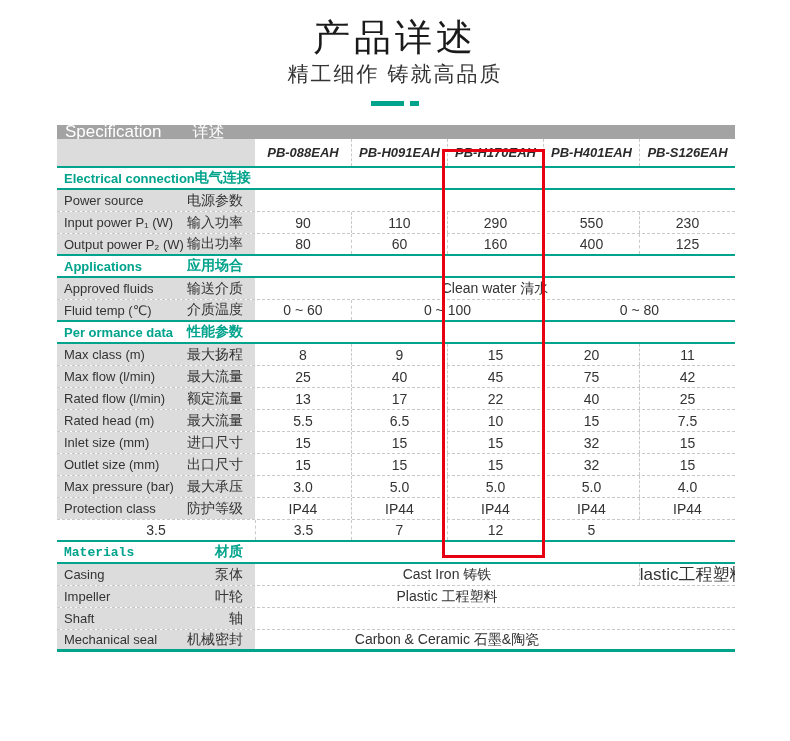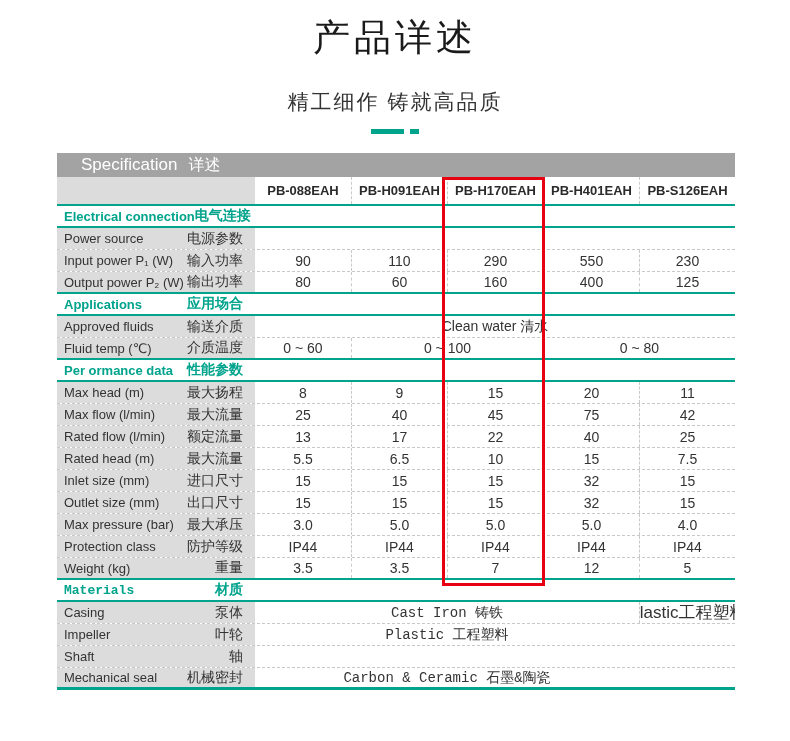--- a/index.html
+++ b/index.html
@@ -9,30 +9,30 @@
   *{margin:0;padding:0;box-sizing:border-box;}
   body{
     width:790px;height:741px;background:#ffffff;overflow:hidden;
     font-family:"Liberation Sans","DejaVu Sans",sans-serif;color:var(--text);
   }
   .title{
     text-align:center;font-size:37px;font-weight:500;color:#1a1a1a;
     letter-spacing:4px;margin-top:16px;line-height:1.2;
   }
   .subtitle{
-    text-align:center;font-size:21px;color:#333;letter-spacing:2px;margin-top:28px;
+    text-align:center;font-size:21px;color:#333;letter-spacing:2px;
   }
   .deco{display:flex;justify-content:center;align-items:center;gap:6px;margin-top:13px;}
   .deco-bar{width:33px;height:5px;background:var(--accent);}
   .deco-dot{width:9px;height:5px;background:var(--accent);}
 
   .spec-table{position:relative;margin:19px 0 0 57px;width:678px;}
   .spec-header{
-    height:24px;background:var(--header-gray);display:flex;align-items:center;
-    gap:11px;padding-left:24px;color:#fff;
+    height:14px;background:var(--header-gray);display:flex;align-items:center;
+    gap:31px;padding-left:8px;color:#fff;
   }
   .spec-header .en{font-size:17px;}
   .spec-header .zh{font-size:16px;}
 
   .row{
     display:grid;grid-template-columns:198px repeat(5,1fr);
     height:22px;border-bottom:1px dashed var(--dash);
   }
   .model-row{height:29px;border-bottom:2px solid var(--accent);}
   .section-row{height:22px;border-bottom:2px solid var(--accent);}
@@ -47,24 +47,24 @@
   .section-row .label-cell{background:transparent;}
   .lbl-en{font-size:13px;color:var(--text);white-space:nowrap;}
   .lbl-zh{font-size:14px;color:var(--text);white-space:nowrap;text-align:right;}
   .section-row .lbl-en,.section-row .lbl-zh{color:var(--accent);font-weight:bold;}
   .mono-en{font-family:"Liberation Mono","DejaVu Sans Mono",monospace;font-size:13px;}
 
   .cell{
     display:flex;align-items:center;justify-content:center;
     font-size:14px;color:var(--text);white-space:nowrap;overflow:hidden;
   }
-  .model{font-size:13px;font-weight:bold;color:#2b2b2b;}
+  .model{font-size:13px;font-weight:bold;color:#2b2b2b;font-style:italic;}
   .sep{border-left:1px dashed var(--dash);}
   .span2{grid-column:span 2;}
-  .span4{grid-column:span 4;font-family:Liberation Mono, monospace;}
+  .span4{grid-column:span 4;}
   .span5{grid-column:span 5;}
   .fit{font-size:17px;}
 
   .red-box{
     position:absolute;left:385px;top:24px;width:103px;height:409px;
     border:3px solid var(--red);pointer-events:none;
   }
 </style>
 </head>
 <body>
@@ -162,21 +162,21 @@
     <div class="row section-row">
       <div class="label-cell">
         <span class="lbl-en">Per ormance data</span>
         <span class="lbl-zh">性能参数</span>
       </div>
       <div class="cell span5"></div>
     </div>
 
     <div class="row">
       <div class="label-cell">
-        <span class="lbl-en">Max head (m)</span>
+        <span class="lbl-en">Max class (m)</span>
         <span class="lbl-zh">最大扬程</span>
       </div>
       <div class="cell">8</div>
       <div class="cell sep">9</div>
       <div class="cell sep">15</div>
       <div class="cell sep">20</div>
       <div class="cell sep">11</div>
     </div>
 
     <div class="row">
@@ -257,24 +257,20 @@
         <span class="lbl-zh">防护等级</span>
       </div>
       <div class="cell">IP44</div>
       <div class="cell sep">IP44</div>
       <div class="cell sep">IP44</div>
       <div class="cell sep">IP44</div>
       <div class="cell sep">IP44</div>
     </div>
 
     <div class="row teal-bottom">
-      <div class="label-cell">
-        <span class="lbl-en">Weight (kg)</span>
-        <span class="lbl-zh">重量</span>
-      </div>
       <div class="cell">3.5</div>
       <div class="cell sep">3.5</div>
       <div class="cell sep">7</div>
       <div class="cell sep">12</div>
       <div class="cell sep">5</div>
     </div>
 
     <div class="row section-row">
       <div class="label-cell">
         <span class="lbl-en mono-en">Materials</span>

